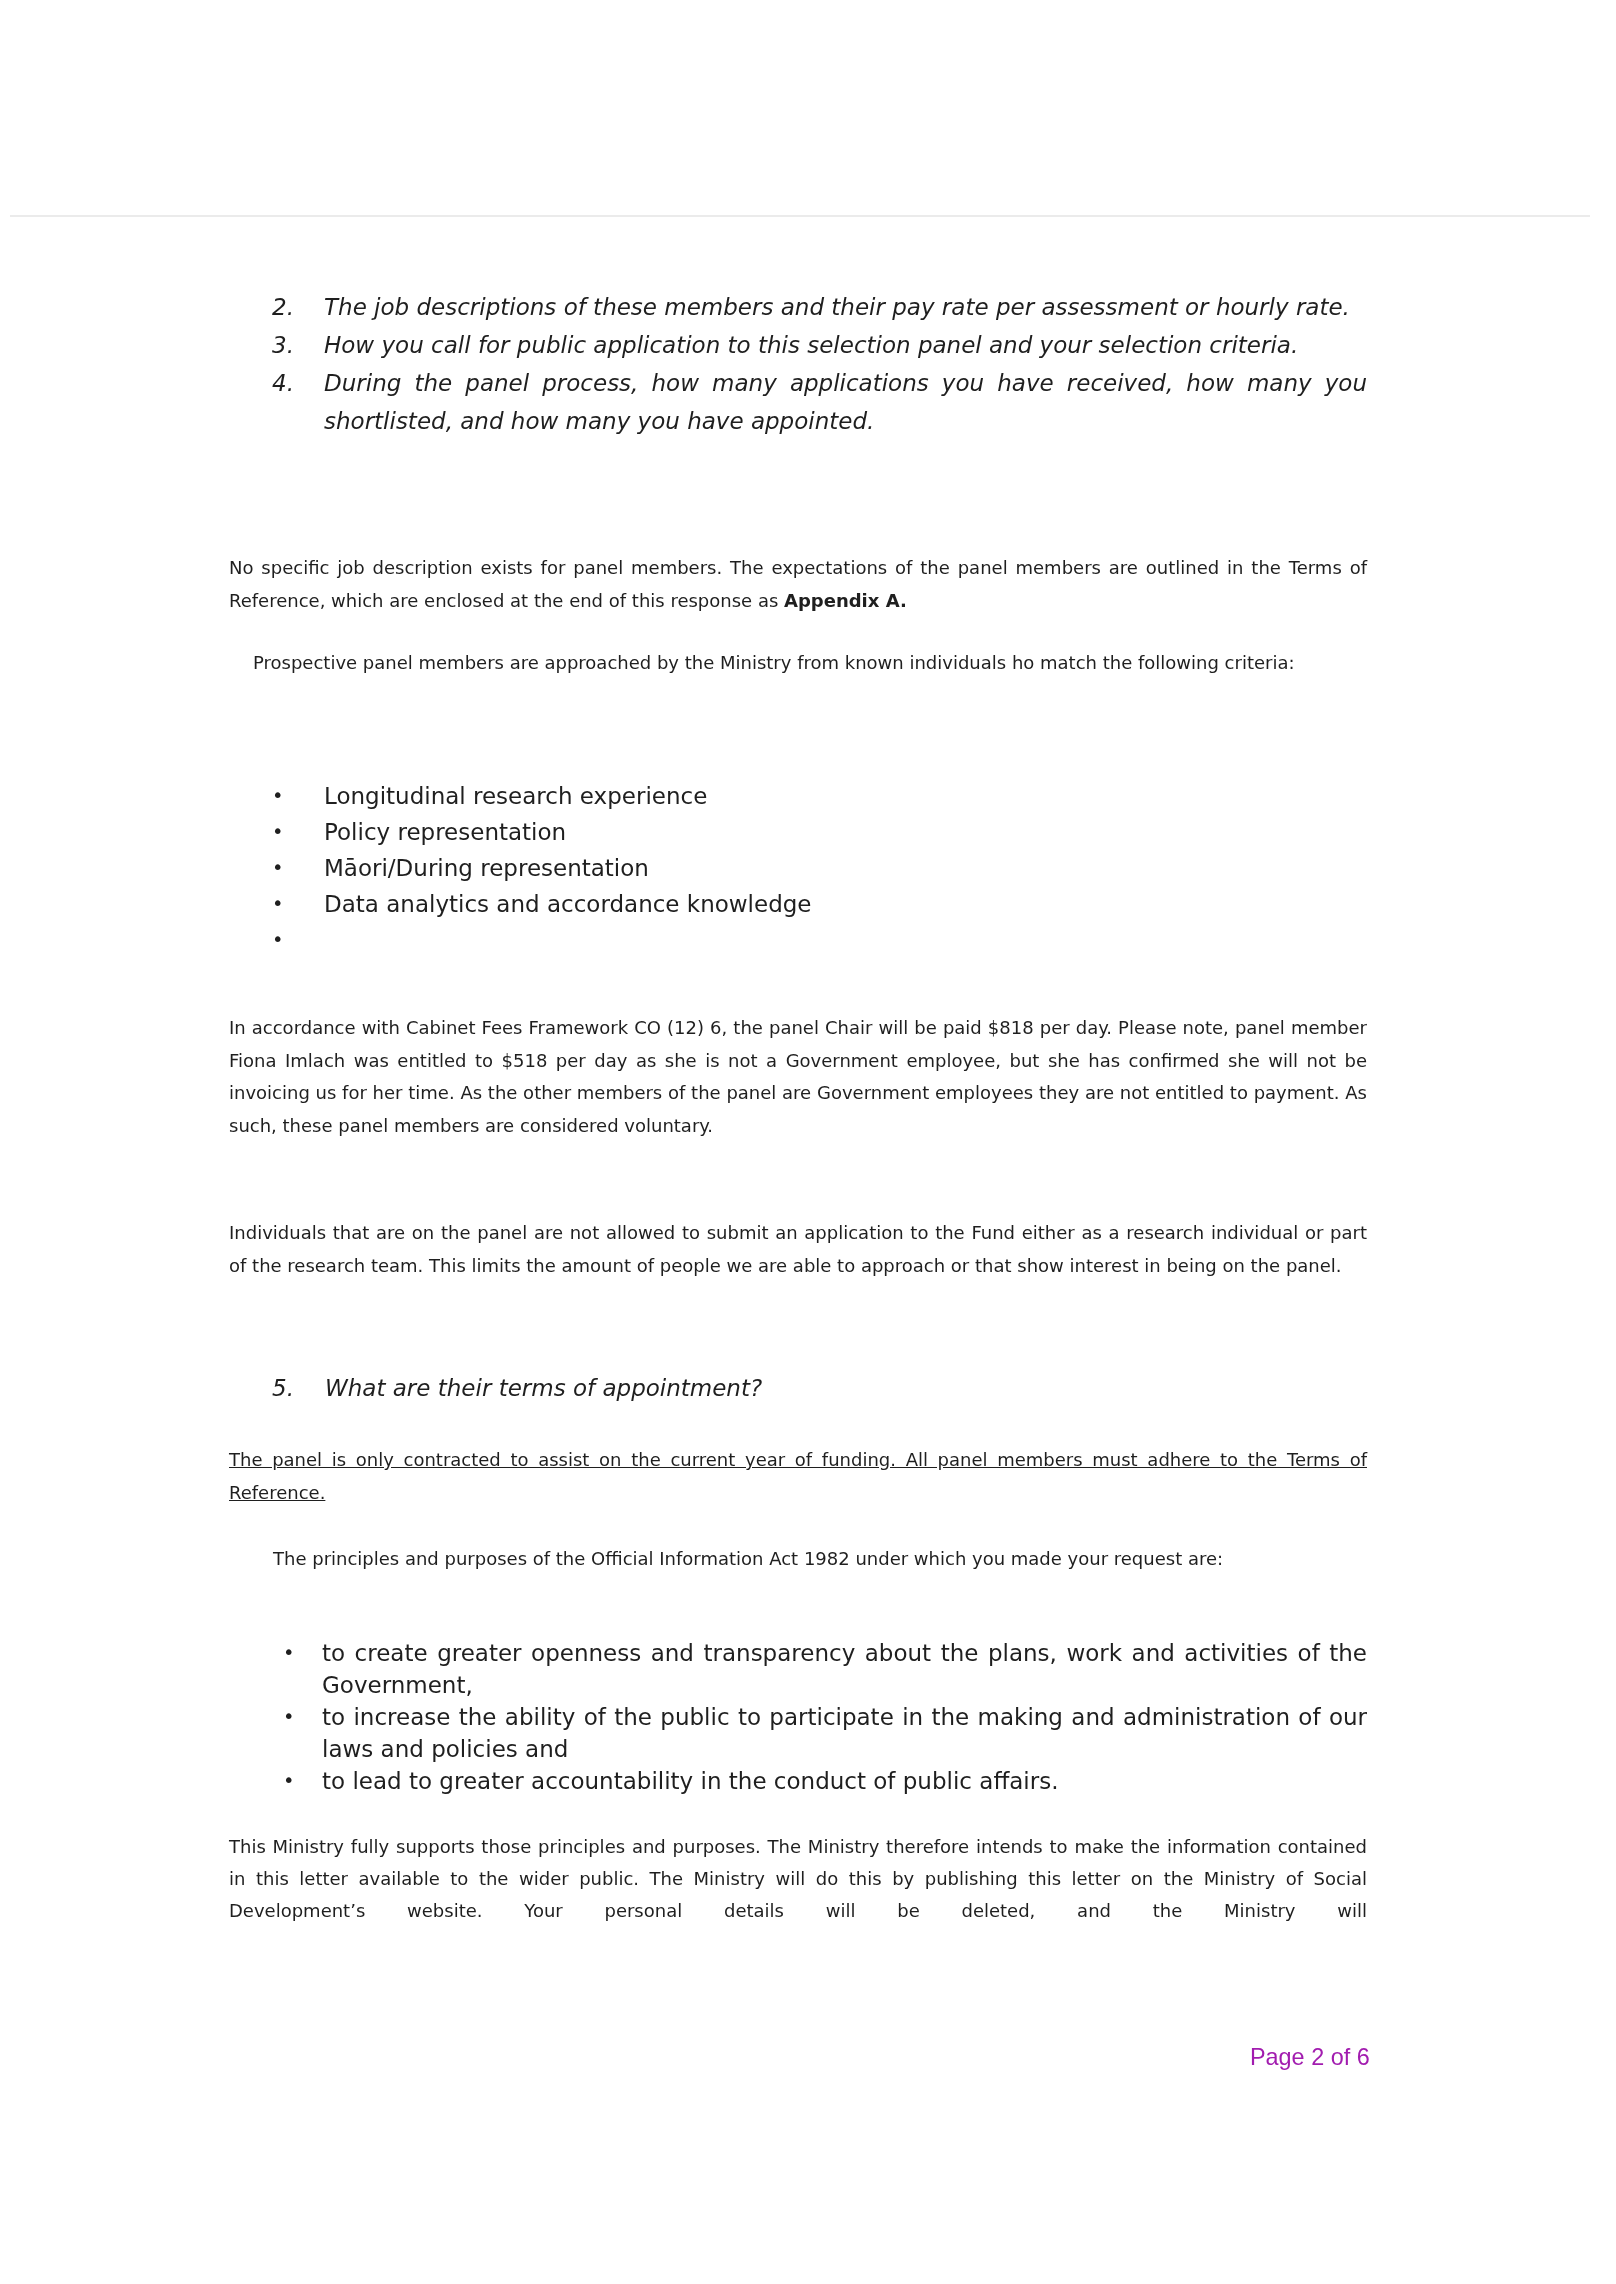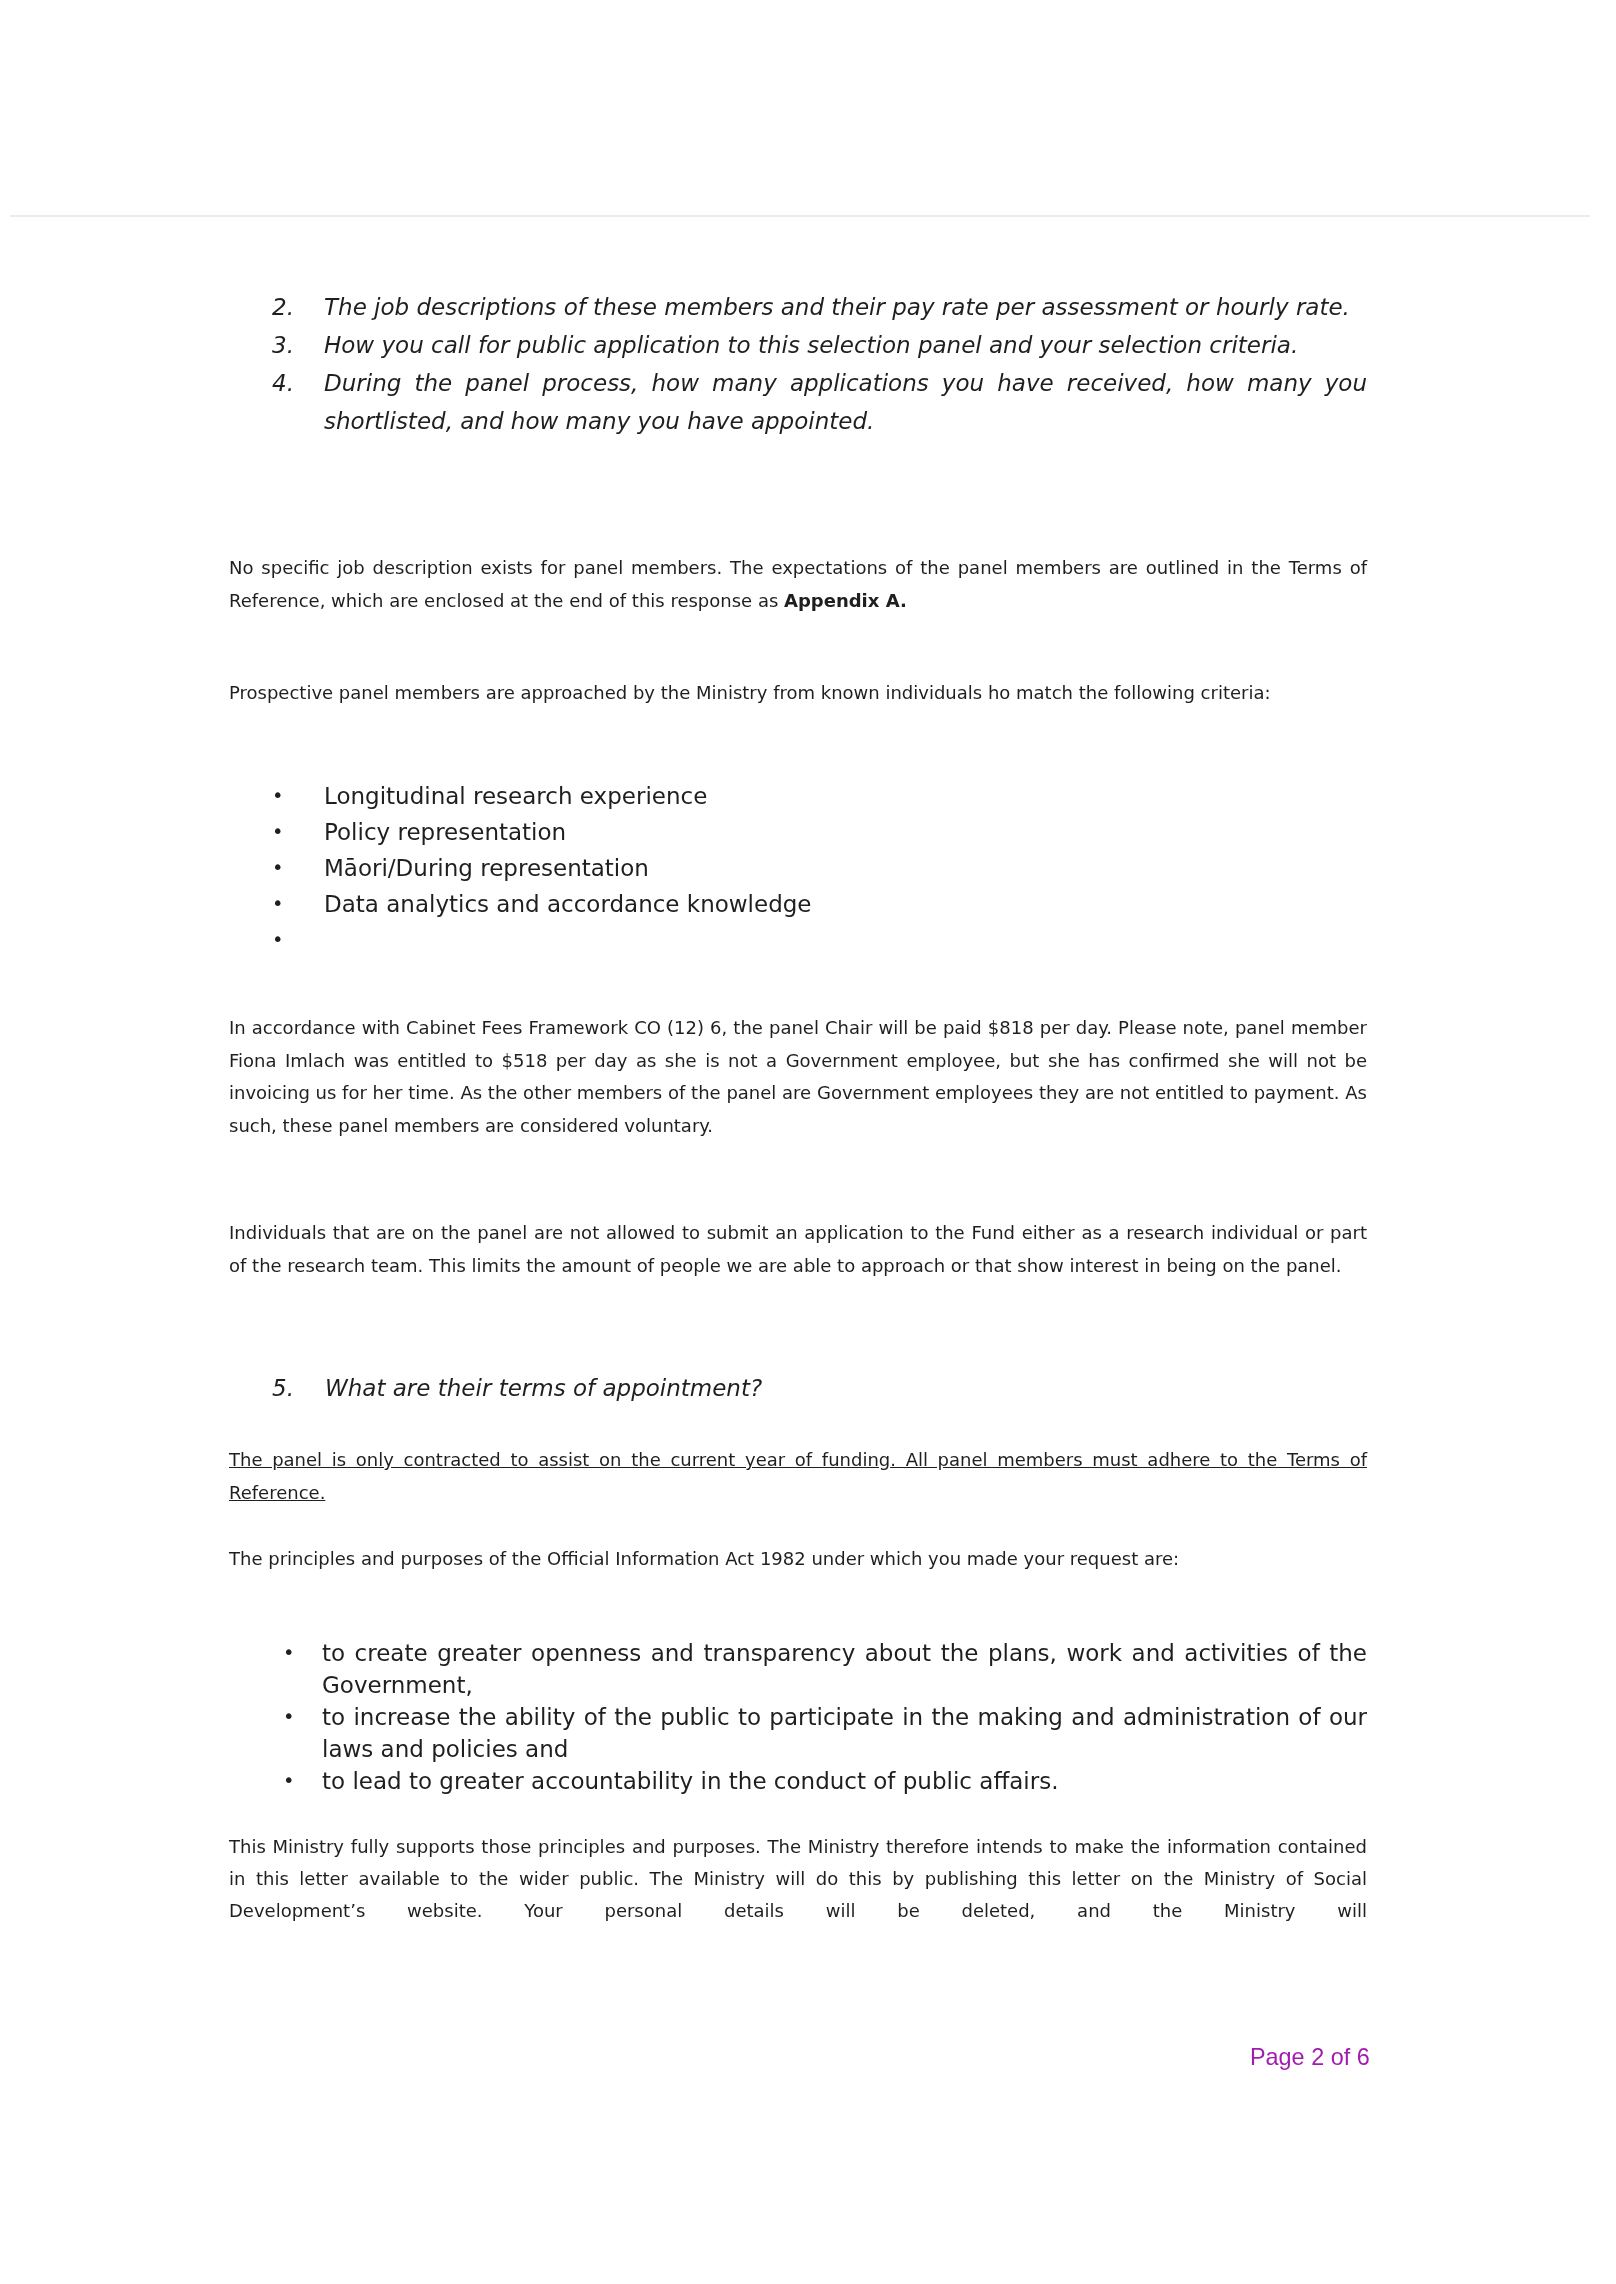--- a/index.html
+++ b/index.html
@@ -137,21 +137,21 @@
     <span class="txt">How you call for public application to this selection panel and your selection criteria.</span>
   </li>
   <li>
     <span class="num">4.</span>
     <span class="txt">During the panel process, how many applications you have received, how many you shortlisted, and how many you have appointed.</span>
   </li>
 </ol>
 
 <p class="block" style="top:552px;"><span>No specific job description exists for panel members. The expectations of the panel members are outlined in the Terms of Reference, which are enclosed at the end of this response as </span><b>Appendix A.</b></p>
 
-<p class="block" style="top:677px; text-align-last:left;">Prospective panel members are approached by the Ministry from known individuals ho match the following criteria:</p>
+<p class="block" style="top:647px; text-align-last:left;margin-left:24px;">Prospective panel members are approached by the Ministry from known individuals ho match the following criteria:</p>
 
 <ul class="criteria">
   <li>
     <span class="bullet">•</span>
     <span>Longitudinal research experience</span>
   </li>
   <li>
     <span class="bullet">•</span>
     <span>Policy representation</span>
   </li>
@@ -172,21 +172,21 @@
 
 <p class="block" style="top:1217px;">Individuals that are on the panel are not allowed to submit an application to the Fund either as a research individual or part of the research team. This limits the amount of people we are able to approach or that show interest in being on the panel.</p>
 
 <div class="question">
   <span class="num">5.</span>
   <span>What are their terms of appointment?</span>
 </div>
 
 <p class="block" style="top:1444px;text-decoration:underline;">The panel is only contracted to assist on the current year of funding. All panel members must adhere to the Terms of Reference.</p>
 
-<p class="block" style="top:1543px; line-height:32px;">The principles and purposes of the Official Information Act 1982 under which you made your request are:</p>
+<p class="block" style="top:1543px; line-height:32px;margin-left:44px;">The principles and purposes of the Official Information Act 1982 under which you made your request are:</p>
 
 <ul class="oia-list">
   <li>
     <span class="bullet">•</span>
     <span class="txt">to create greater openness and transparency about the plans, work and activities of the Government,</span>
   </li>
   <li>
     <span class="bullet">•</span>
     <span class="txt">to increase the ability of the public to participate in the making and administration of our laws and policies and</span>
   </li>

